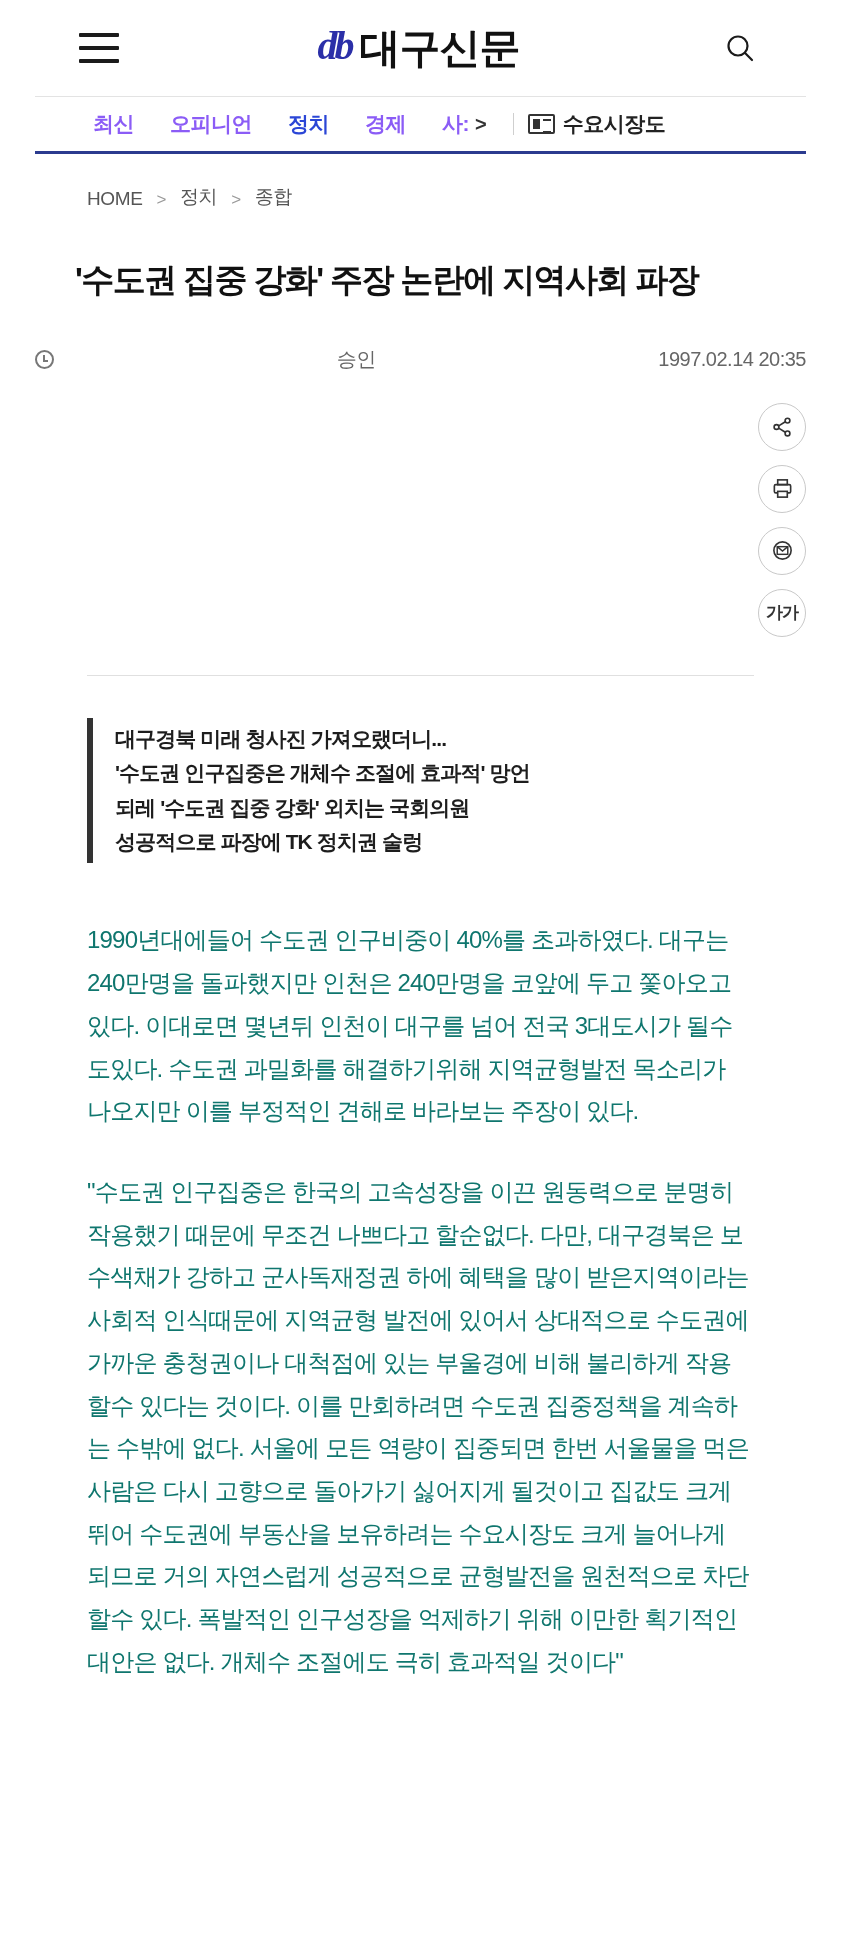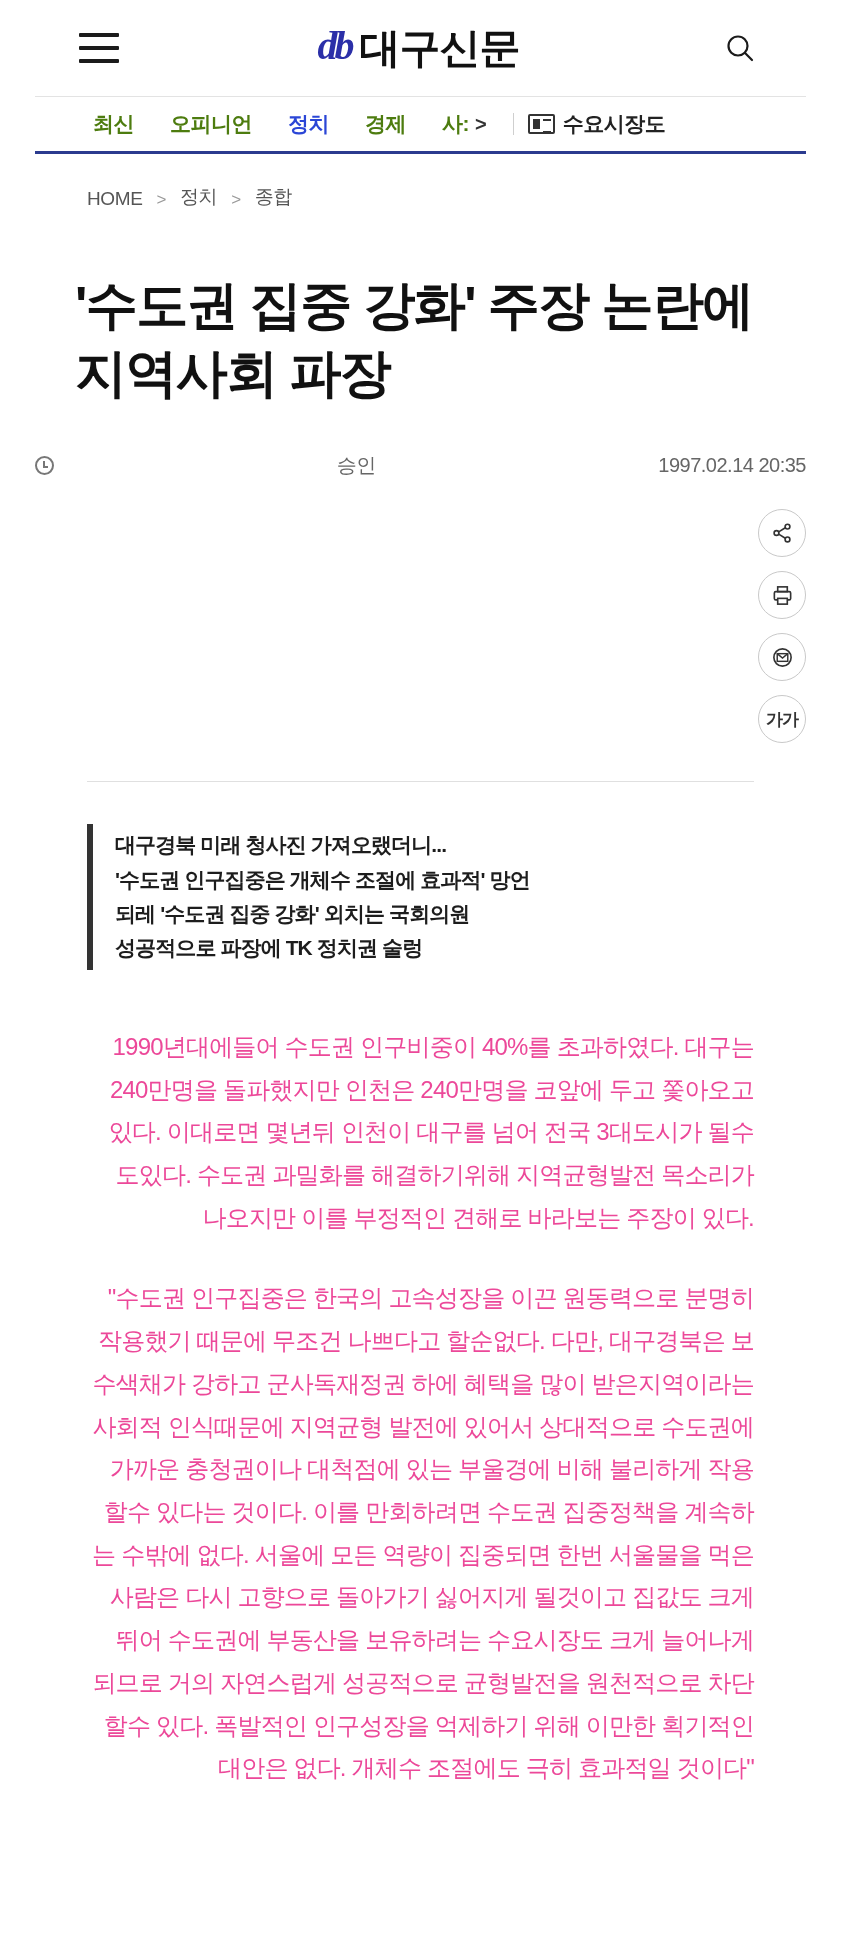--- a/index.html
+++ b/index.html
@@ -84,21 +84,21 @@
     height: 58px;
     display: flex;
     align-items: center;
     padding: 0 40px;
     gap: 0;
     position: relative;
   }
   .nav-item {
     font-size: 21px;
     font-weight: 700;
-    color: #4d7c0f;
+    color: #8b5cf6;
     padding: 0 18px;
     white-space: nowrap;
     cursor: pointer;
     letter-spacing: -0.5px;
   }
   .nav-item.active { color: #2b46d6; }
   .nav-item.truncated {
     position: relative;
     padding-right: 6px;
     overflow: hidden;
@@ -160,21 +160,21 @@
     align-items: flex-end;
     gap: 14px;
     letter-spacing: -0.4px;
   }
   .breadcrumb .sep { color: #999; font-size: 17px; }
   .breadcrumb .crumb { cursor: pointer; }
 
   
   .headline {
     padding: 20px 52px 0 40px;
-    font-size: 52px;
+    font-size: 33px;
     line-height: 1.32;
     font-weight: 700;
     color: #111111;
     letter-spacing: -1.6px;
   }
 
   
   .byline {
     margin-top: 44px;
     display: flex;
@@ -251,23 +251,22 @@
     line-height: 1.64;
     color: #1d1d1d;
     letter-spacing: -0.9px;
   }
 
   
   .body-text {
     margin: 56px 52px 0 52px;
     font-size: 24px;
     line-height: 1.78;
-    color: #ec4899;
+    color: #0f766e;
     letter-spacing: -0.8px;
-    text-align: right;
   }
   .body-text p { margin: 0 0 38px 0; }
   .body-text p:last-child { margin-bottom: 0; }
 </style>
 </head>
 <body>
 
 <div class="page">
 
   <div class="topbar">

